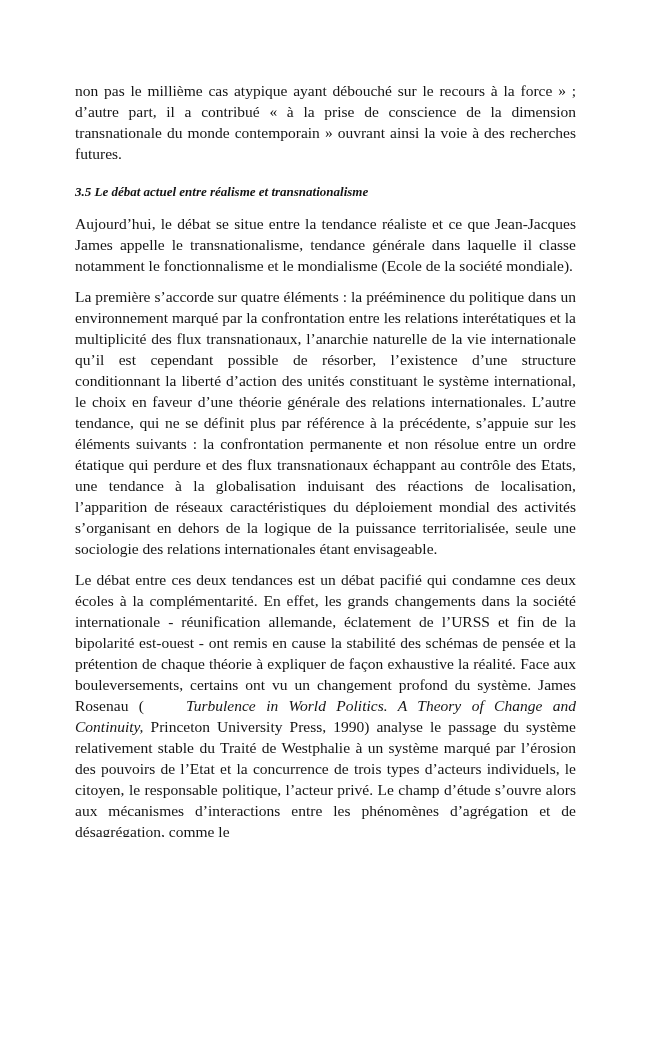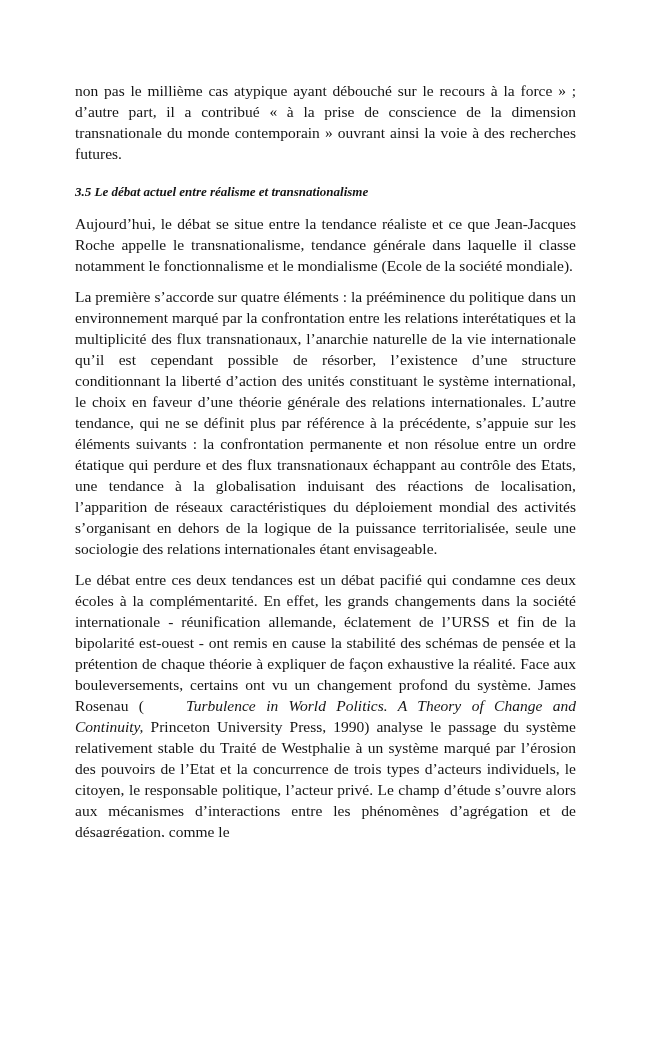--- a/index.html
+++ b/index.html
@@ -51,21 +51,21 @@
 </style>
 </head>
 <body>
 
 <div class="page">
 
   <p class="body-para">non pas le millième cas atypique ayant débouché sur le recours à la force » ; d’autre part, il a contribué « à la prise de conscience de la dimension transnationale du monde contemporain » ouvrant ainsi la voie à des recherches futures.</p>
 
   <h2 class="section-heading">3.5 Le débat actuel entre réalisme et transnationalisme</h2>
 
-  <p class="body-para">Aujourd’hui, le débat se situe entre la tendance réaliste et ce que Jean-Jacques Roche appelle le transnationalisme, tendance générale dans laquelle il classe notamment le fonctionnalisme et le mondialisme (Ecole de la société mondiale).</p>
+  <p class="body-para">Aujourd’hui, le débat se situe entre la tendance réaliste et ce que Jean-Jacques James appelle le transnationalisme, tendance générale dans laquelle il classe notamment le fonctionnalisme et le mondialisme (Ecole de la société mondiale).</p>
 
   <p class="body-para">La première s’accorde sur quatre éléments : la prééminence du politique dans un environnement marqué par la confrontation entre les relations interétatiques et la multiplicité des flux transnationaux, l’anarchie naturelle de la vie internationale qu’il est cependant possible de résorber, l’existence d’une structure conditionnant la liberté d’action des unités constituant le système international, le choix en faveur d’une théorie générale des relations internationales. L’autre tendance, qui ne se définit plus par référence à la précédente, s’appuie sur les éléments suivants : la confrontation permanente et non résolue entre un ordre étatique qui perdure et des flux transnationaux échappant au contrôle des Etats, une tendance à la globalisation induisant des réactions de localisation, l’apparition de réseaux caractéristiques du déploiement mondial des activités s’organisant en dehors de la logique de la puissance territorialisée, seule une sociologie des relations internationales étant envisageable.</p>
 
   <p class="body-para"><span>Le débat entre ces deux tendances est un débat pacifié qui condamne ces deux écoles à la complémentarité. En effet, les grands changements dans la société internationale - réunification allemande, éclatement de l’URSS et fin de la bipolarité est-ouest - ont remis en cause la stabilité des schémas de pensée et la prétention de chaque théorie à expliquer de façon exhaustive la réalité. Face aux bouleversements, certains ont vu un changement profond du système. James Rosenau (</span><span class="book-title">Turbulence in World Politics. A Theory of Change and Continuity,</span><span> Princeton University Press, 1990) analyse le passage du système relativement stable du Traité de Westphalie à un système marqué par l’érosion des pouvoirs de l’Etat et la concurrence de trois types d’acteurs individuels, le citoyen, le responsable politique, l’acteur privé. Le champ d’étude s’ouvre alors aux mécanismes d’interactions entre les phénomènes d’agrégation et de désagrégation, comme le</span></p>
 
   <div class="page-number">162</div>
 
 </div>
 
 </body></html>

